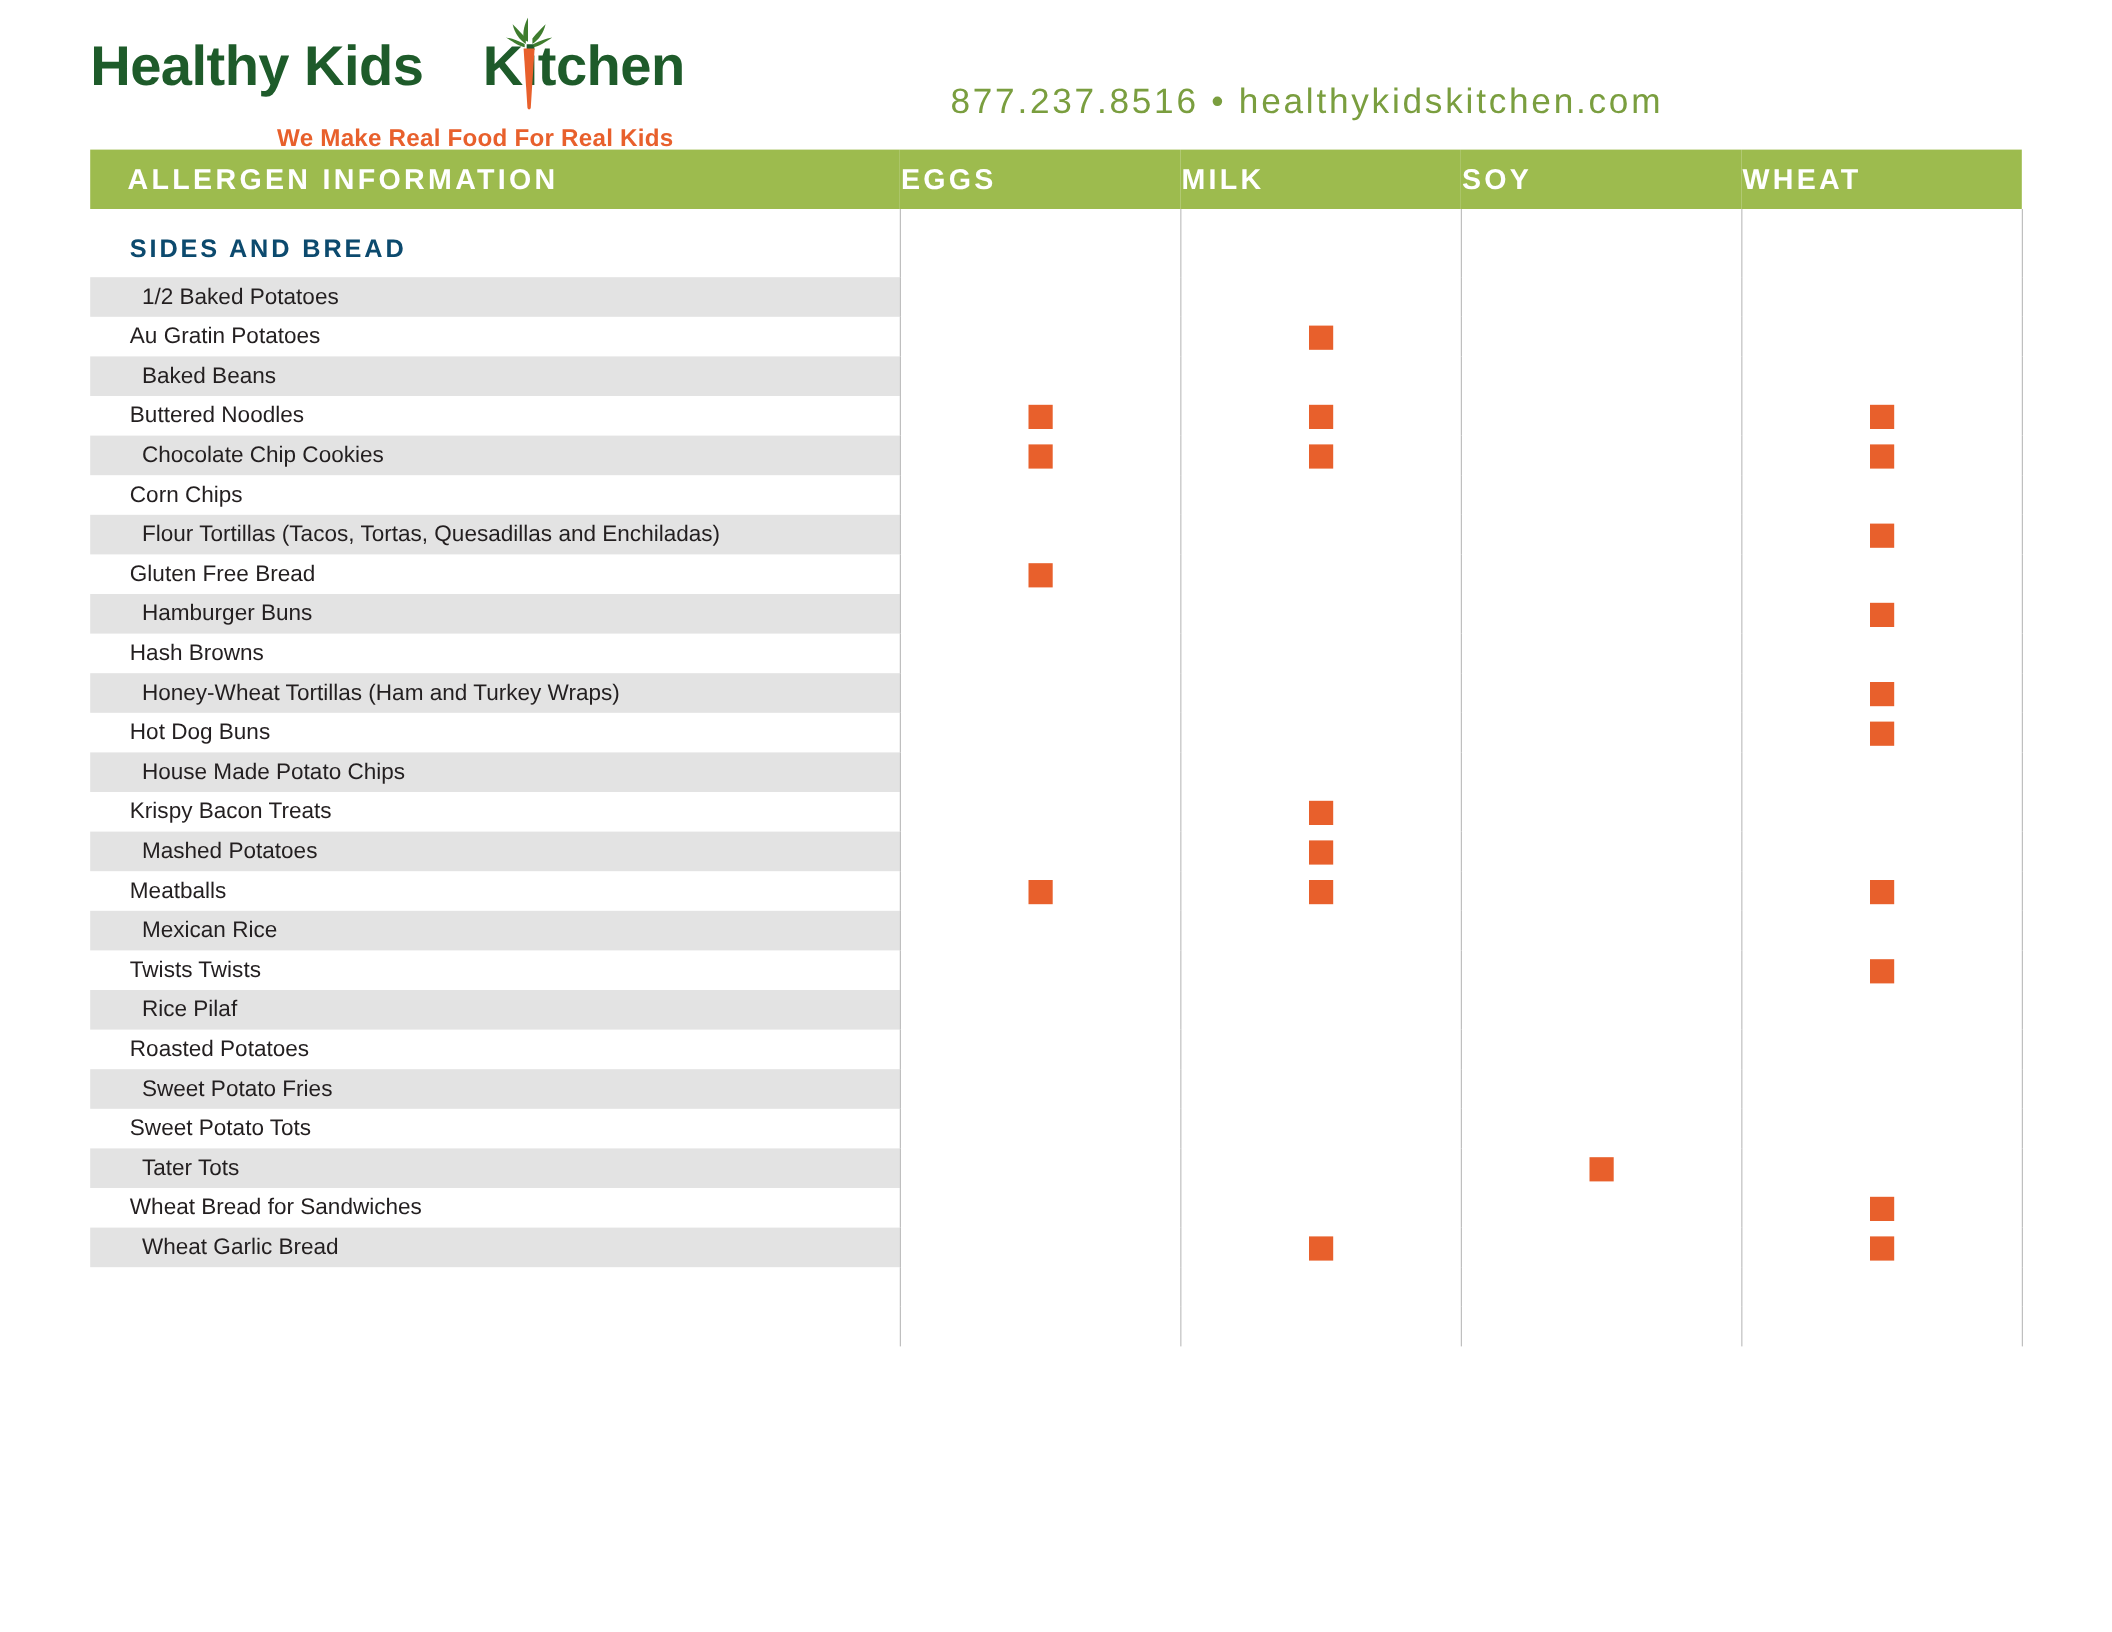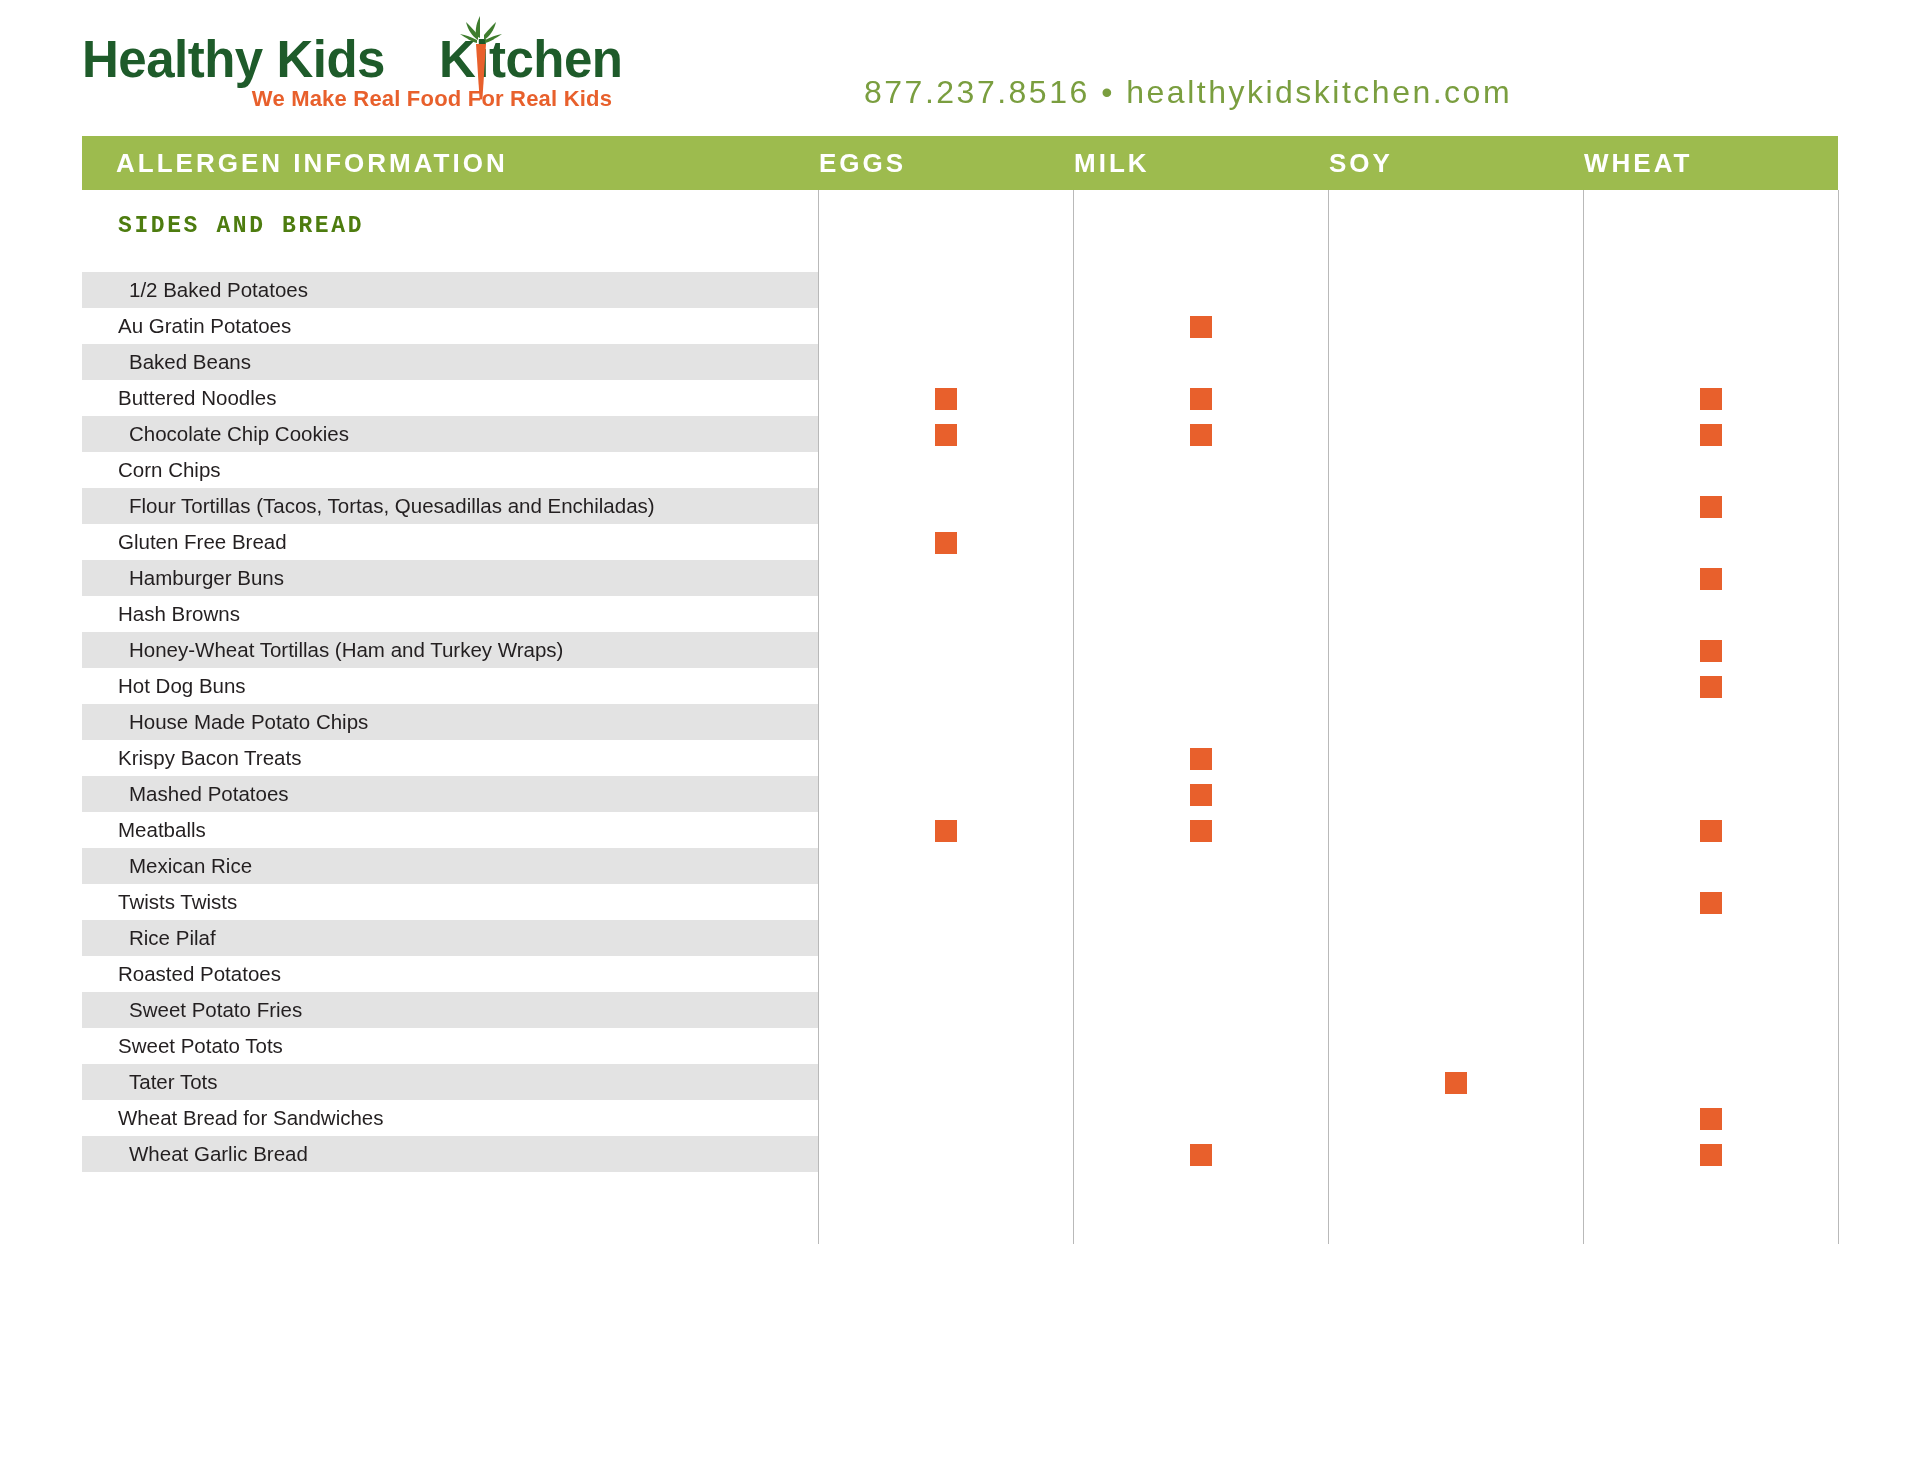--- a/index.html
+++ b/index.html
@@ -42,21 +42,21 @@
     color: #1e5b2a;
     letter-spacing: -0.5px;
     line-height: 1;
     white-space: nowrap;
   }
   .brand-title .gap {
     display: inline-block;
     width: 54px;
   }
   .brand-tag {
-    margin-top: 1px;
+    margin-top: 28px;
     font-size: 22px;
     font-weight: bold;
     color: #e8602c;
     text-align: center;
     width: 700px;
     letter-spacing: 0.2px;
   }
   
   .carrot {
     position: absolute;
@@ -104,27 +104,26 @@
     height: 36px;
     font-size: 20.5px;
     vertical-align: middle;
     padding: 0;
   }
   td.name {
     padding-left: 36px;
     white-space: nowrap;
   }
   tr.section td.name {
-    color: #4d7c0f;
+    color: #0c4a6e;
     font-weight: bold;
     font-size: 23px;
     letter-spacing: 2.6px;
     padding-top: 10px;
-    padding-bottom: 20px;
-    font-family: Liberation Mono, monospace;
+    padding-bottom: 0;
   }
   tr.section td { height: 52px; }
 
   tr.shade td.name { background: #e3e3e3; padding-left: 47px; }
 
   td.mark {
     border-left: 1.5px solid #b9b9b9;
     text-align: center;
   }
   tr.section td.mark { border-left: 1.5px solid #b9b9b9; }

